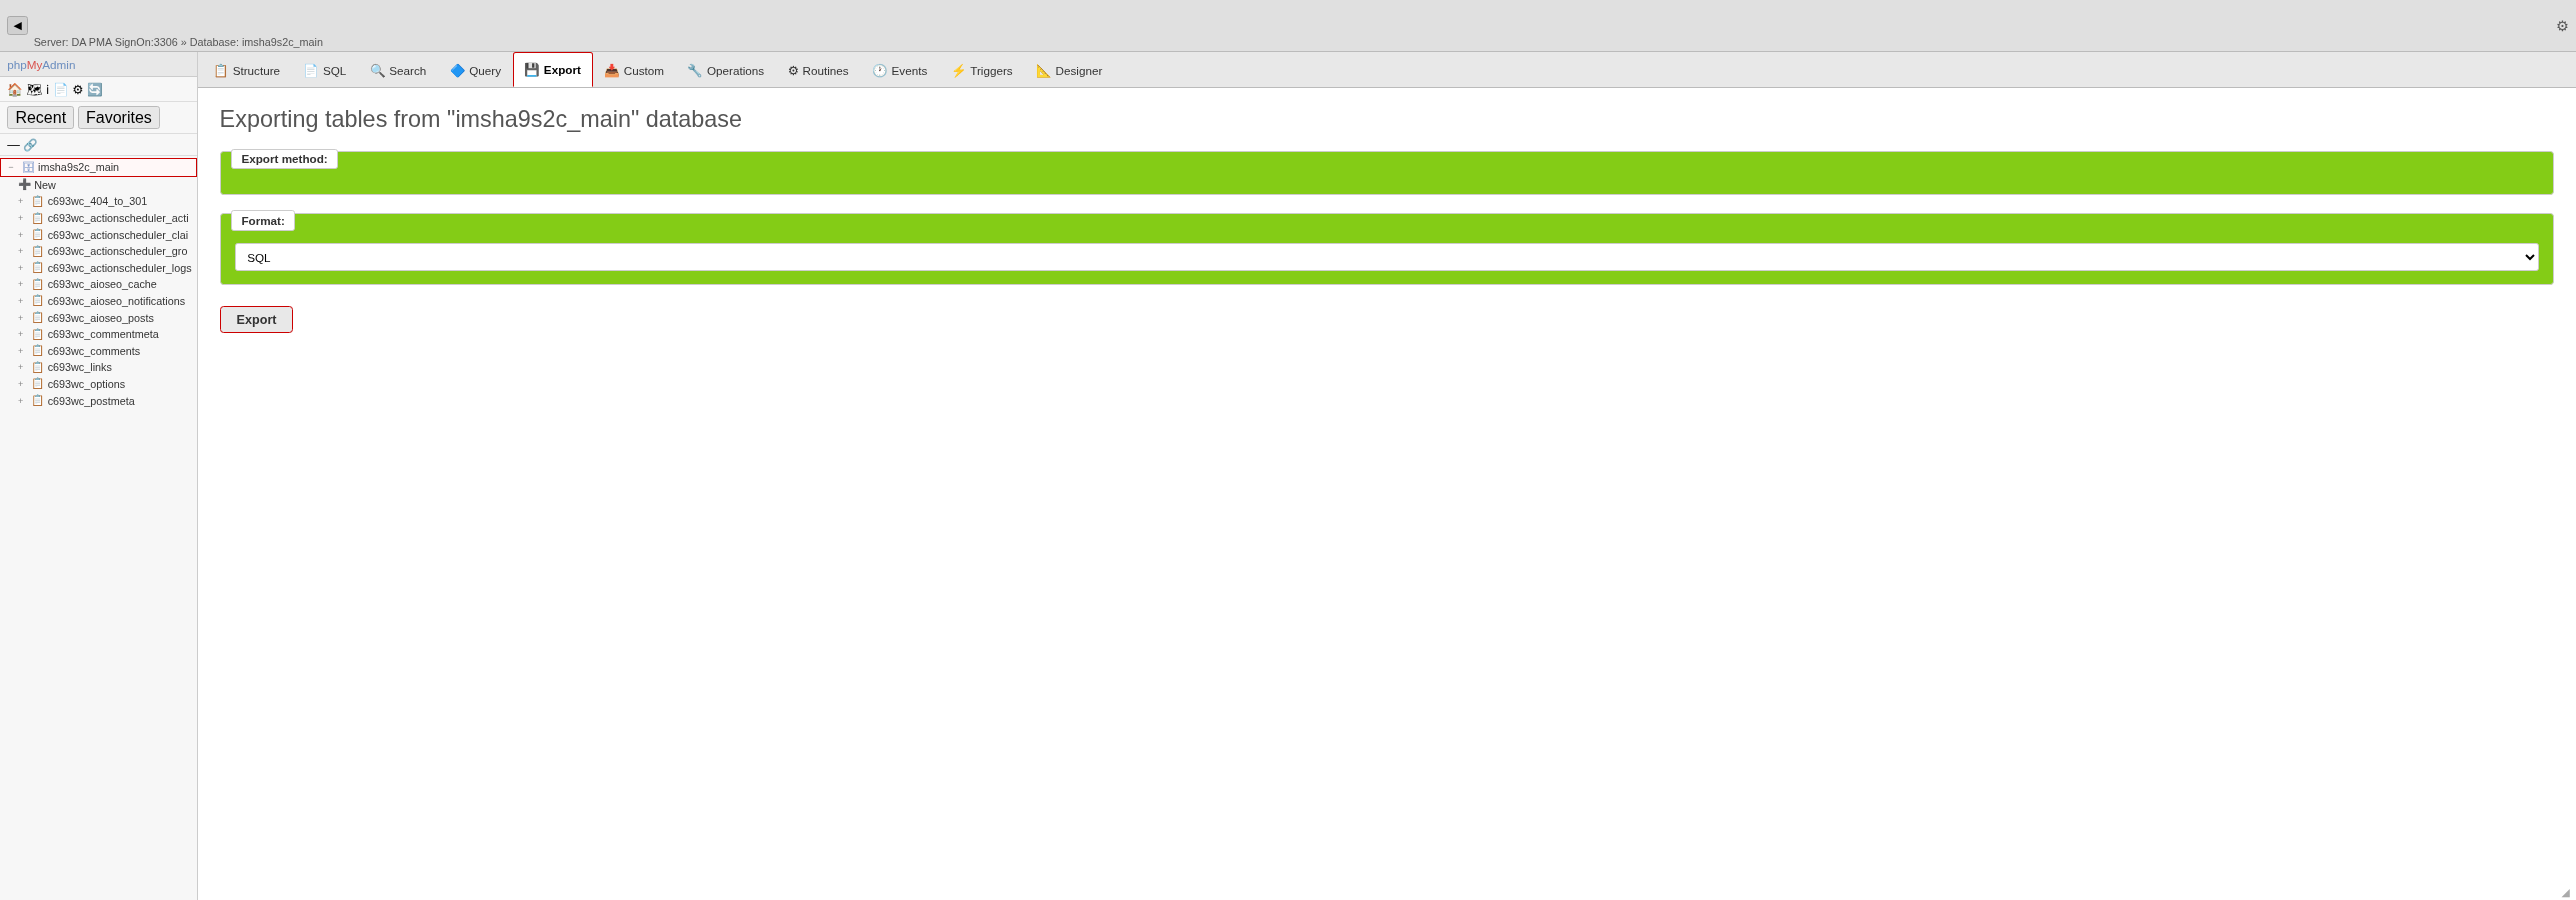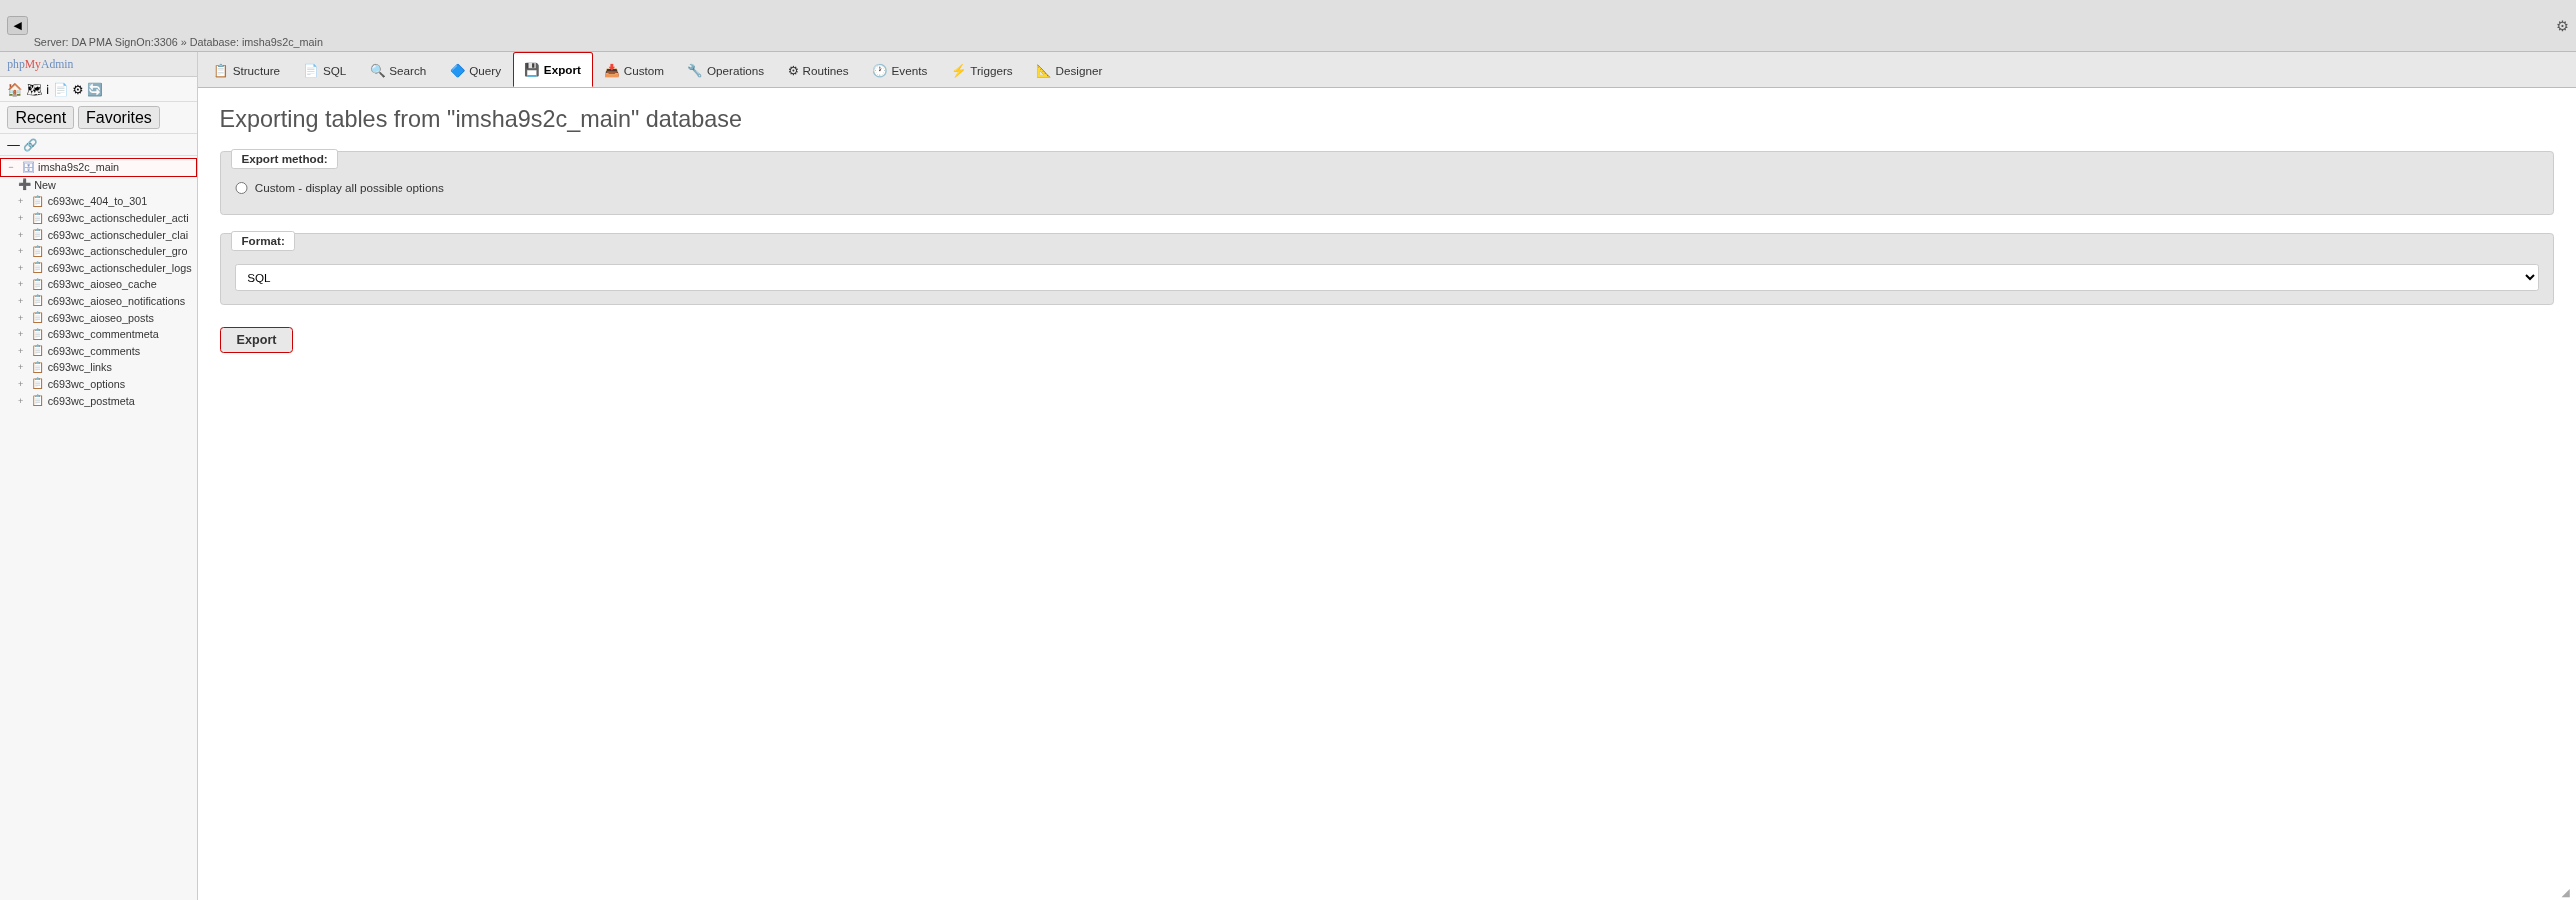--- a/index.html
+++ b/index.html
@@ -52,21 +52,20 @@
       display: flex;
       flex-direction: column;
       overflow: hidden;
     }
     #sidebar-header {
       background: #e8e8e8;
       border-bottom: 0.9px solid #ccc;
       padding: 5.4px 7.2px;
       display: flex;
       gap: 7.2px;
-      font-family: Liberation Serif, serif;
     }
     .logo-php { color: #6c8ebf; }
     .logo-my { color: #d9534f; }
     .logo-admin { color: #6c8ebf; }
     #sidebar-icons {
       display: flex;
       gap: 3.6px;
       padding: 3.6px 7.2px;
       border-bottom: 0.9px solid #ddd;
       align-items: center;
@@ -175,21 +174,21 @@
       color: #555;
       margin-bottom: 18px;
       font-weight: normal;
     }
 
     
     .section-box {
       border: 0.9px solid #ccc;
       border-radius: 3.6px;
       margin-bottom: 18px;
-      background: #e5e5e5;
+      background: #84cc16;
     }
     .section-legend {
       display: inline-block;
       margin: -10.8px 0 0 10.8px;
       background: #fff;
       border: 0.9px solid #ccc;
       border-radius: 2.7px;
       padding: 2.7px 9px;
       font-weight: bold;
       font-size: 11.7px;
@@ -413,24 +412,20 @@
       </div>
     </div>
 
     <div id="page-content">
       <h1 id="page-title">Exporting tables from "imsha9s2c_main" database</h1>
 
       
       <div class="section-box">
         <div class="section-legend">Export method:</div>
         <div class="section-content">
-          <label class="radio-option">
-            <input type="radio" name="export_method" style="">
-            <span>Custom - display all possible options</span>
-          </label>
         </div>
       </div>
 
       
       <div class="section-box">
         <div class="section-legend">Format:</div>
         <div class="section-content">
           <select class="format-select">
             <option>SQL</option>
             <option>CSV</option>

